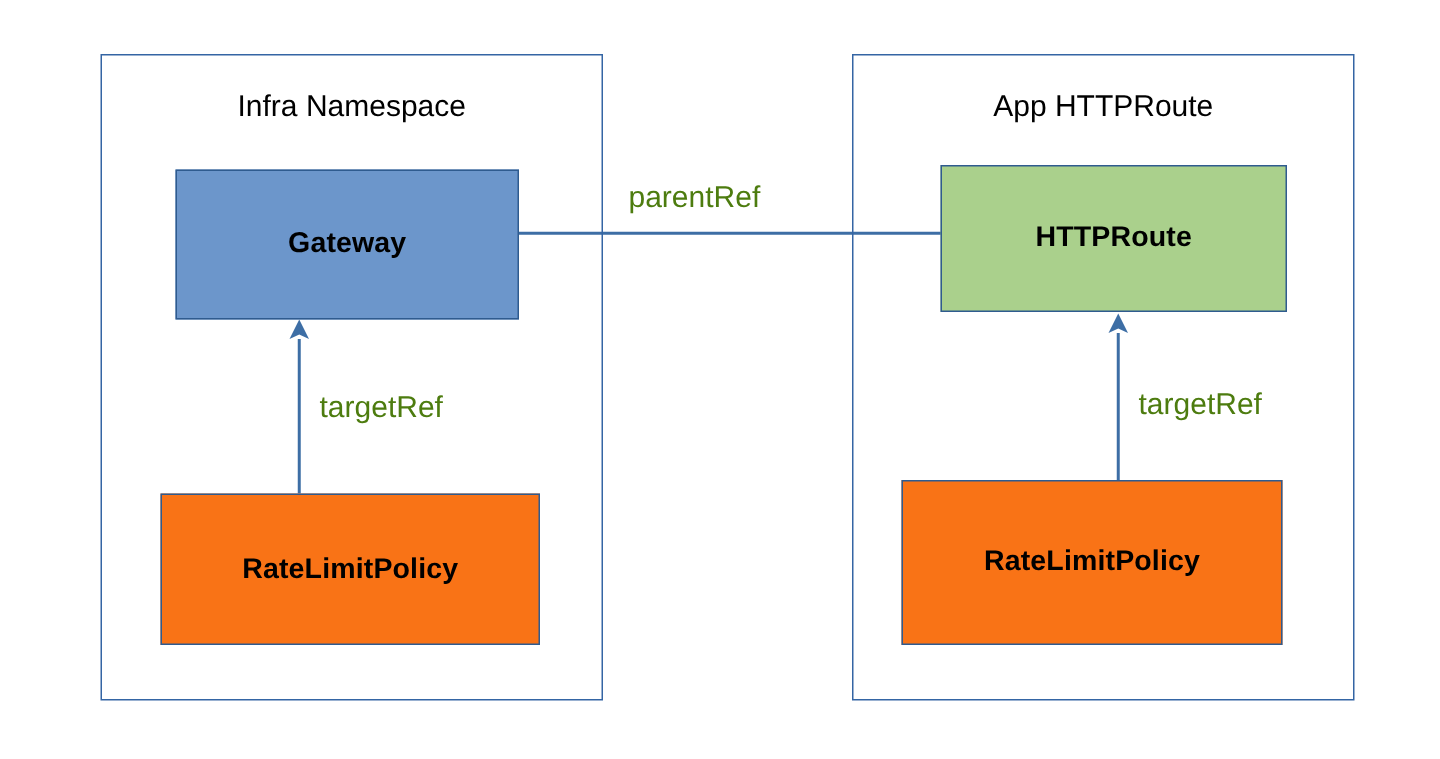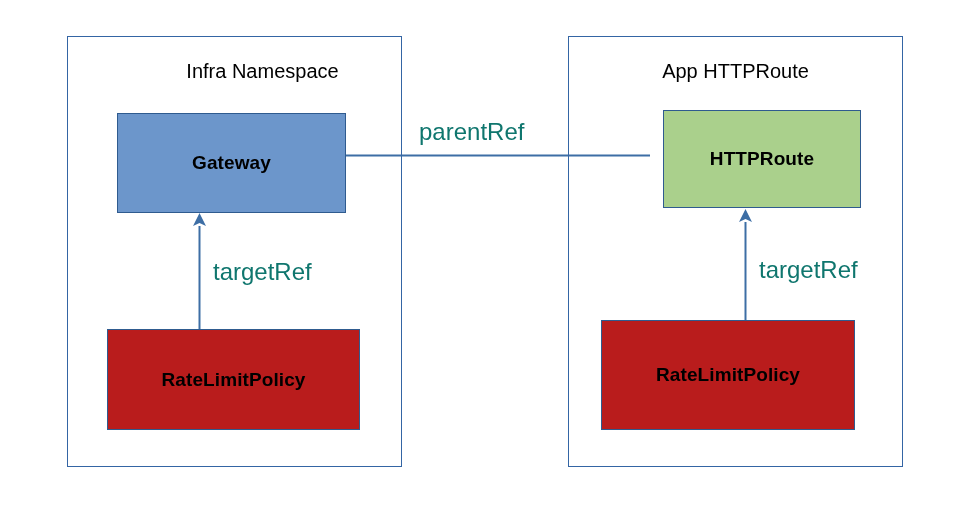--- a/index.html
+++ b/index.html
@@ -40,26 +40,26 @@
     display: flex;
     align-items: center;
     justify-content: center;
     font-size: 19px;
     font-weight: bold;
     color: #000000;
     letter-spacing: 0.1px;
   }
   .node-gateway   { background: #6c96cb; }
   .node-httproute { background: #aad08c; }
-  .node-policy    { background: #b91c1c; }
+  .node-policy    { background: #f97316; }
   .edge-label {
     position: absolute;
-    font-size: 24px;
+    font-size: 20px;
     line-height: 24px;
-    color: #0f766e;
+    color: #4d7c0f;
     white-space: nowrap;
   }
   .edge-svg {
     position: absolute;
     left: 0;
     top: 0;
     width: 960px;
     height: 506px;
     pointer-events: none;
     overflow: visible;
@@ -91,31 +91,31 @@
     </g>
 
     <g>
       <line x1="745.5" y1="320" x2="745.5" y2="222" stroke="#3d6ea5" stroke-width="2"></line>
       <path d="M 739 222 L 745.5 209 L 752 222 L 745.5 219 Z" fill="#3d6ea5"></path>
     </g>
   </svg>
 
   <div class="ns-box" style="left:67px; top:36px; width:335px; height:431px;"></div>
 
-  <div class="ns-title" style="left:67px; top:59px; width:335px;padding-left:28px;">Infra Namespace</div>
+  <div class="ns-title" style="left:67px; top:59px; width:335px;">Infra Namespace</div>
 
   <div class="ns-box" style="left:568px; top:36px; width:335px; height:431px;"></div>
 
   <div class="ns-title" style="left:568px; top:59px; width:335px;">App HTTPRoute</div>
 
   <div class="node node-gateway" style="left:117px; top:113px; width:229px; height:100px;">Gateway</div>
 
   <div class="node node-policy" style="left:107px; top:329px; width:253px; height:101px;">RateLimitPolicy</div>
 
-  <div class="node node-httproute" style="left:663px; top:110px; width:198px; height:98px;">HTTPRoute</div>
+  <div class="node node-httproute" style="left:627px; top:110px; width:231px; height:98px;">HTTPRoute</div>
 
   <div class="node node-policy" style="left:601px; top:320px; width:254px; height:110px;">RateLimitPolicy</div>
 
   <div class="edge-label" style="left:419px; top:120px;">parentRef</div>
 
   <div class="edge-label" style="left:213px; top:260px;">targetRef</div>
 
   <div class="edge-label" style="left:759px; top:258px;">targetRef</div>
 
 </div>

